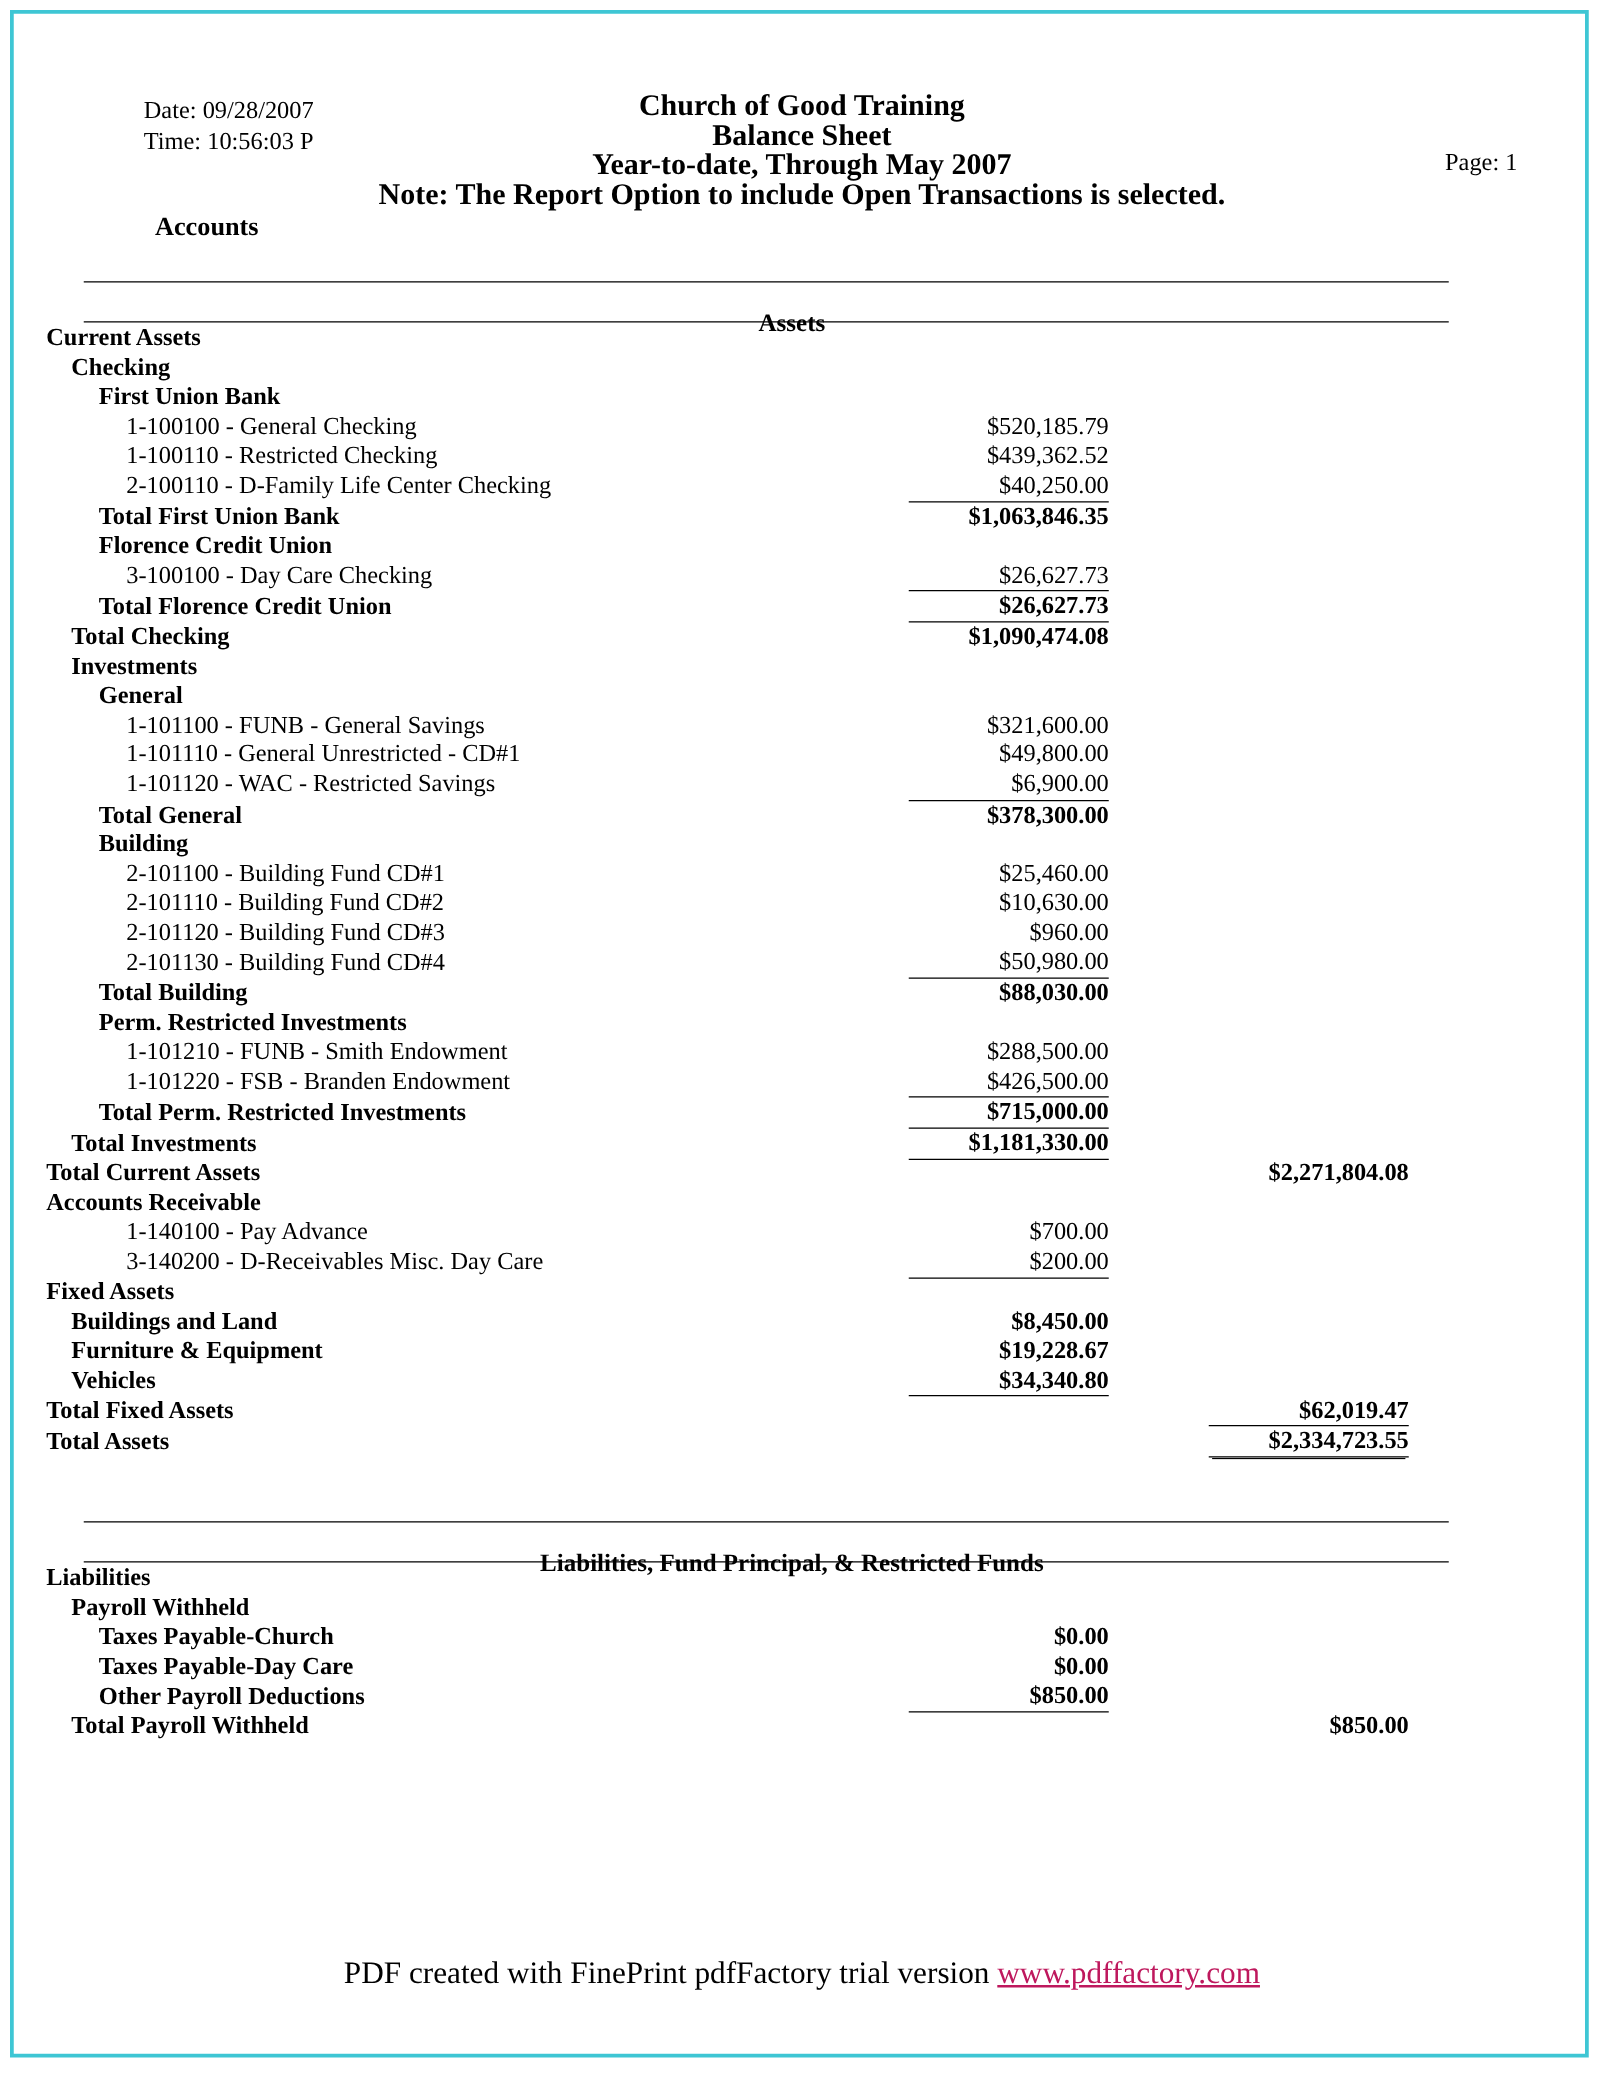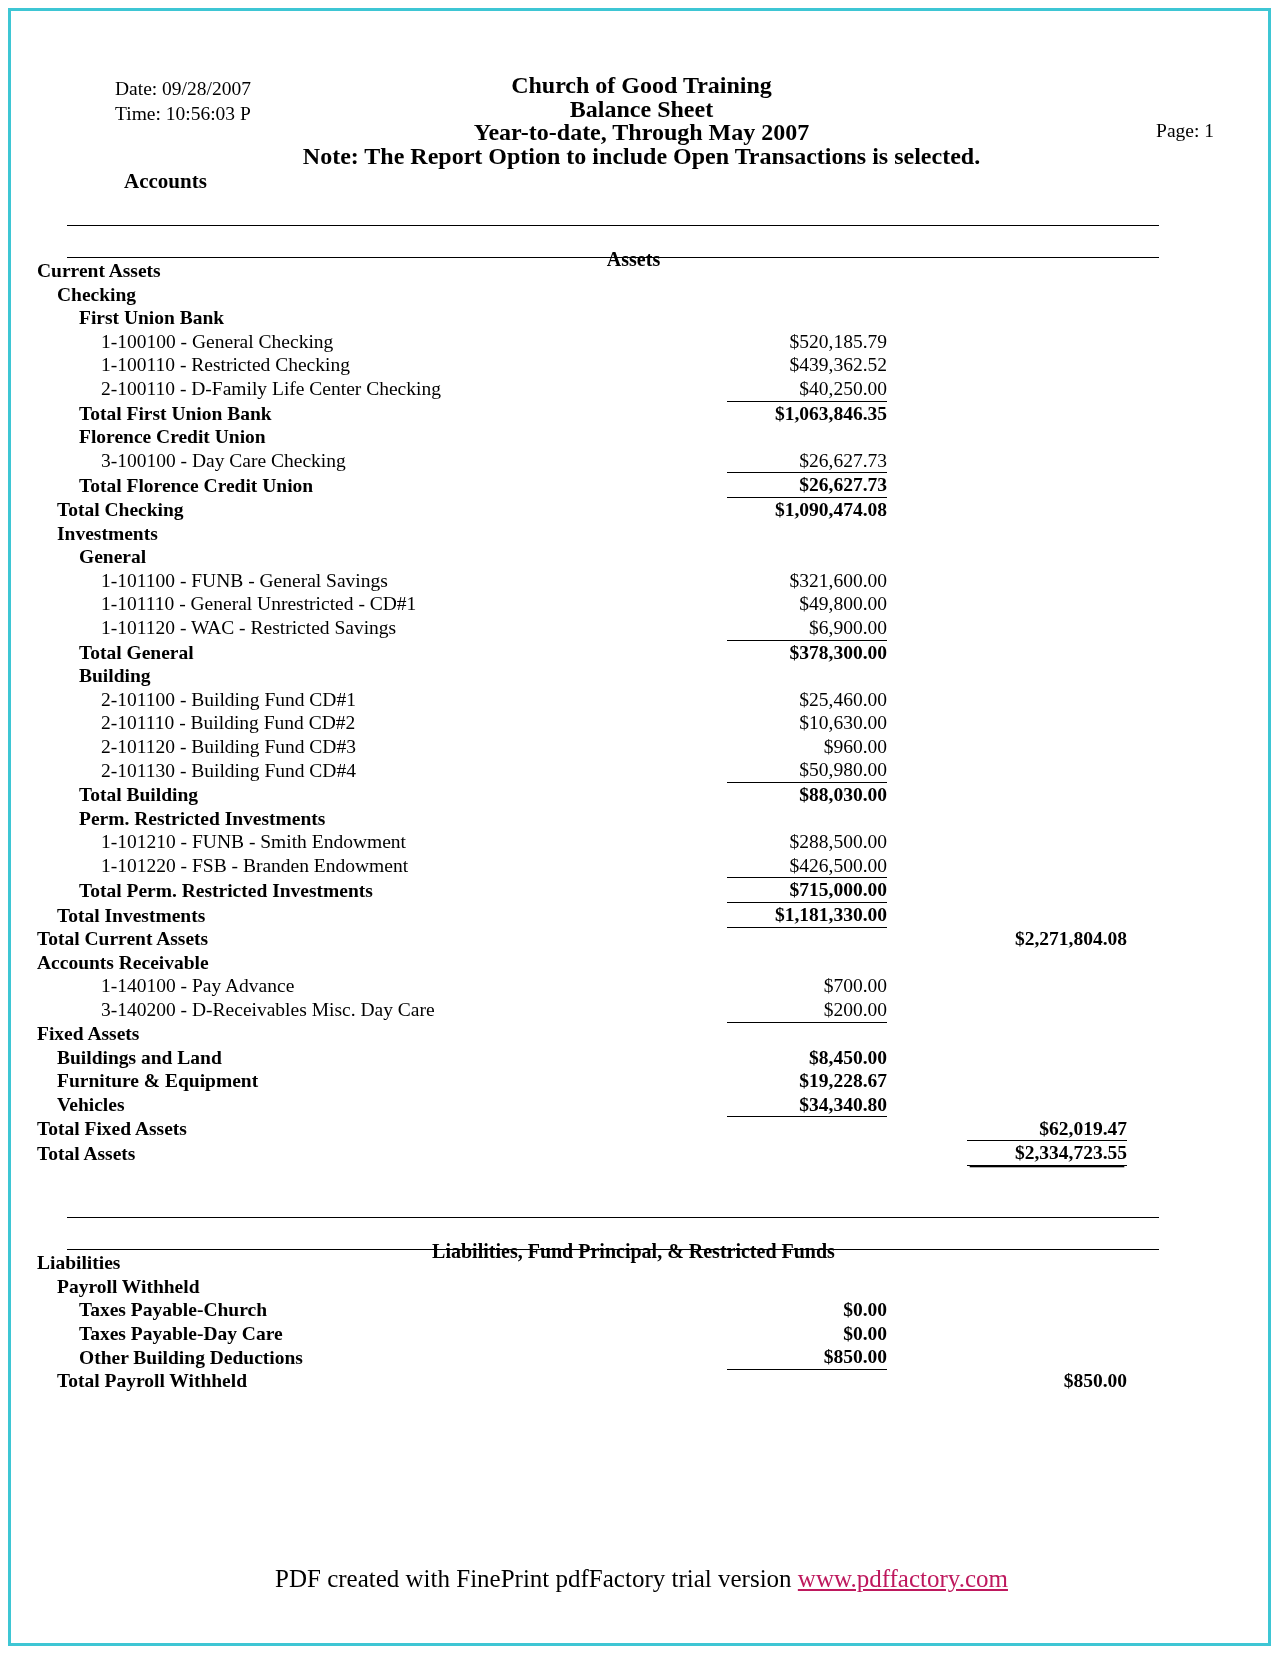--- a/index.html
+++ b/index.html
@@ -473,21 +473,21 @@
               <td class="c-tail">&nbsp;</td>
             </tr>
             <tr>
               <td class="c-label ind2 b">Taxes Payable-Day Care</td>
               <td class="c-amt1 b">$0.00</td>
               <td class="c-gap">&nbsp;</td>
               <td class="c-amt2 b"></td>
               <td class="c-tail">&nbsp;</td>
             </tr>
             <tr>
-              <td class="c-label ind2 b">Other Building Deductions</td>
+              <td class="c-label ind2 b">Other Payroll Deductions</td>
               <td class="c-amt1 b ul-thin">$850.00</td>
               <td class="c-gap">&nbsp;</td>
               <td class="c-amt2 b"></td>
               <td class="c-tail">&nbsp;</td>
             </tr>
             <tr>
               <td class="c-label ind1 b">Total Payroll Withheld</td>
               <td class="c-amt1 b"></td>
               <td class="c-gap">&nbsp;</td>
               <td class="c-amt2 b">$850.00</td>

